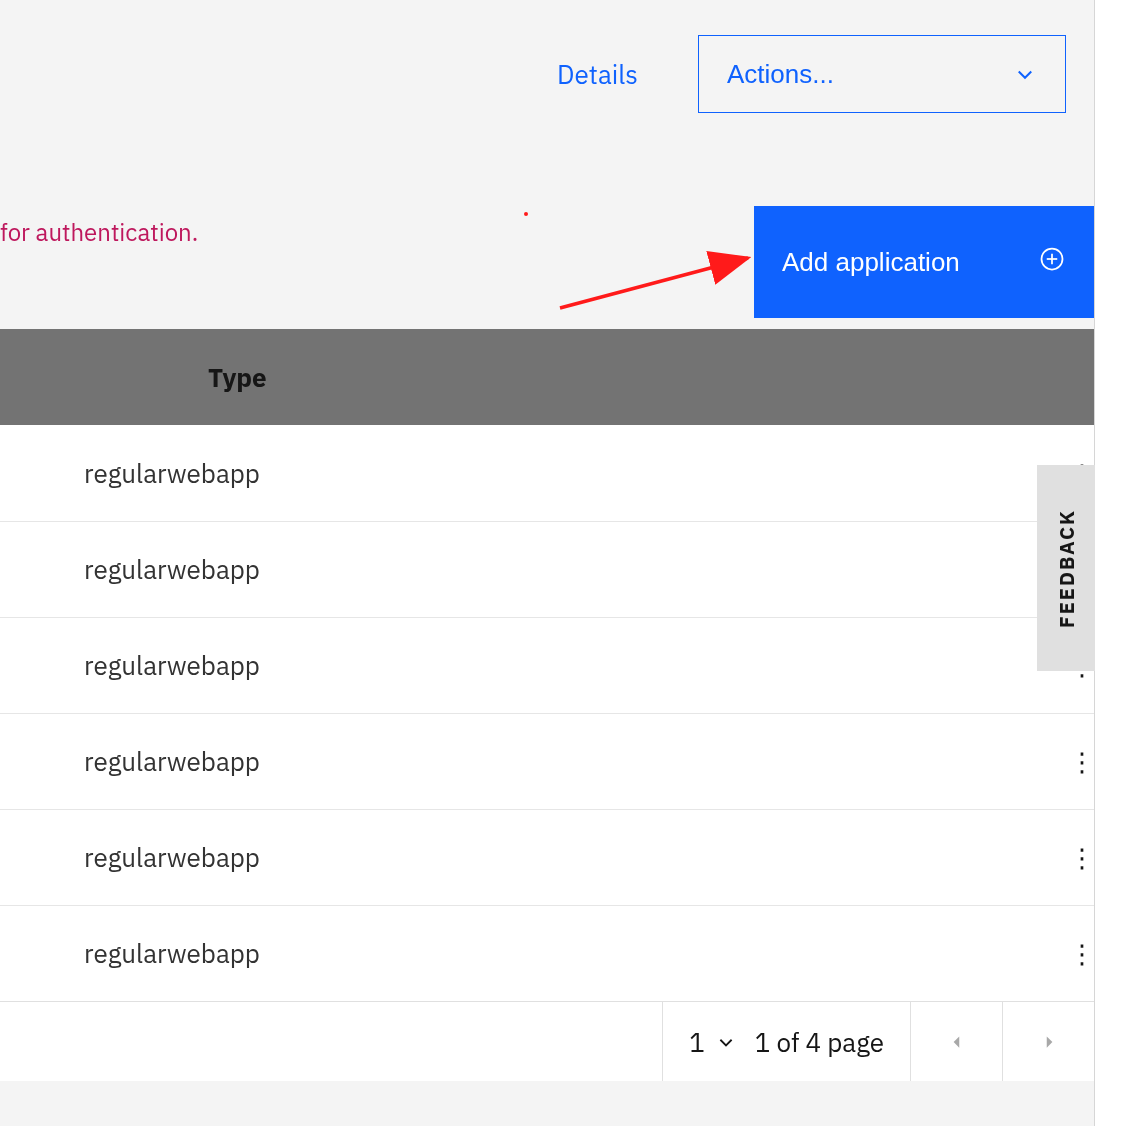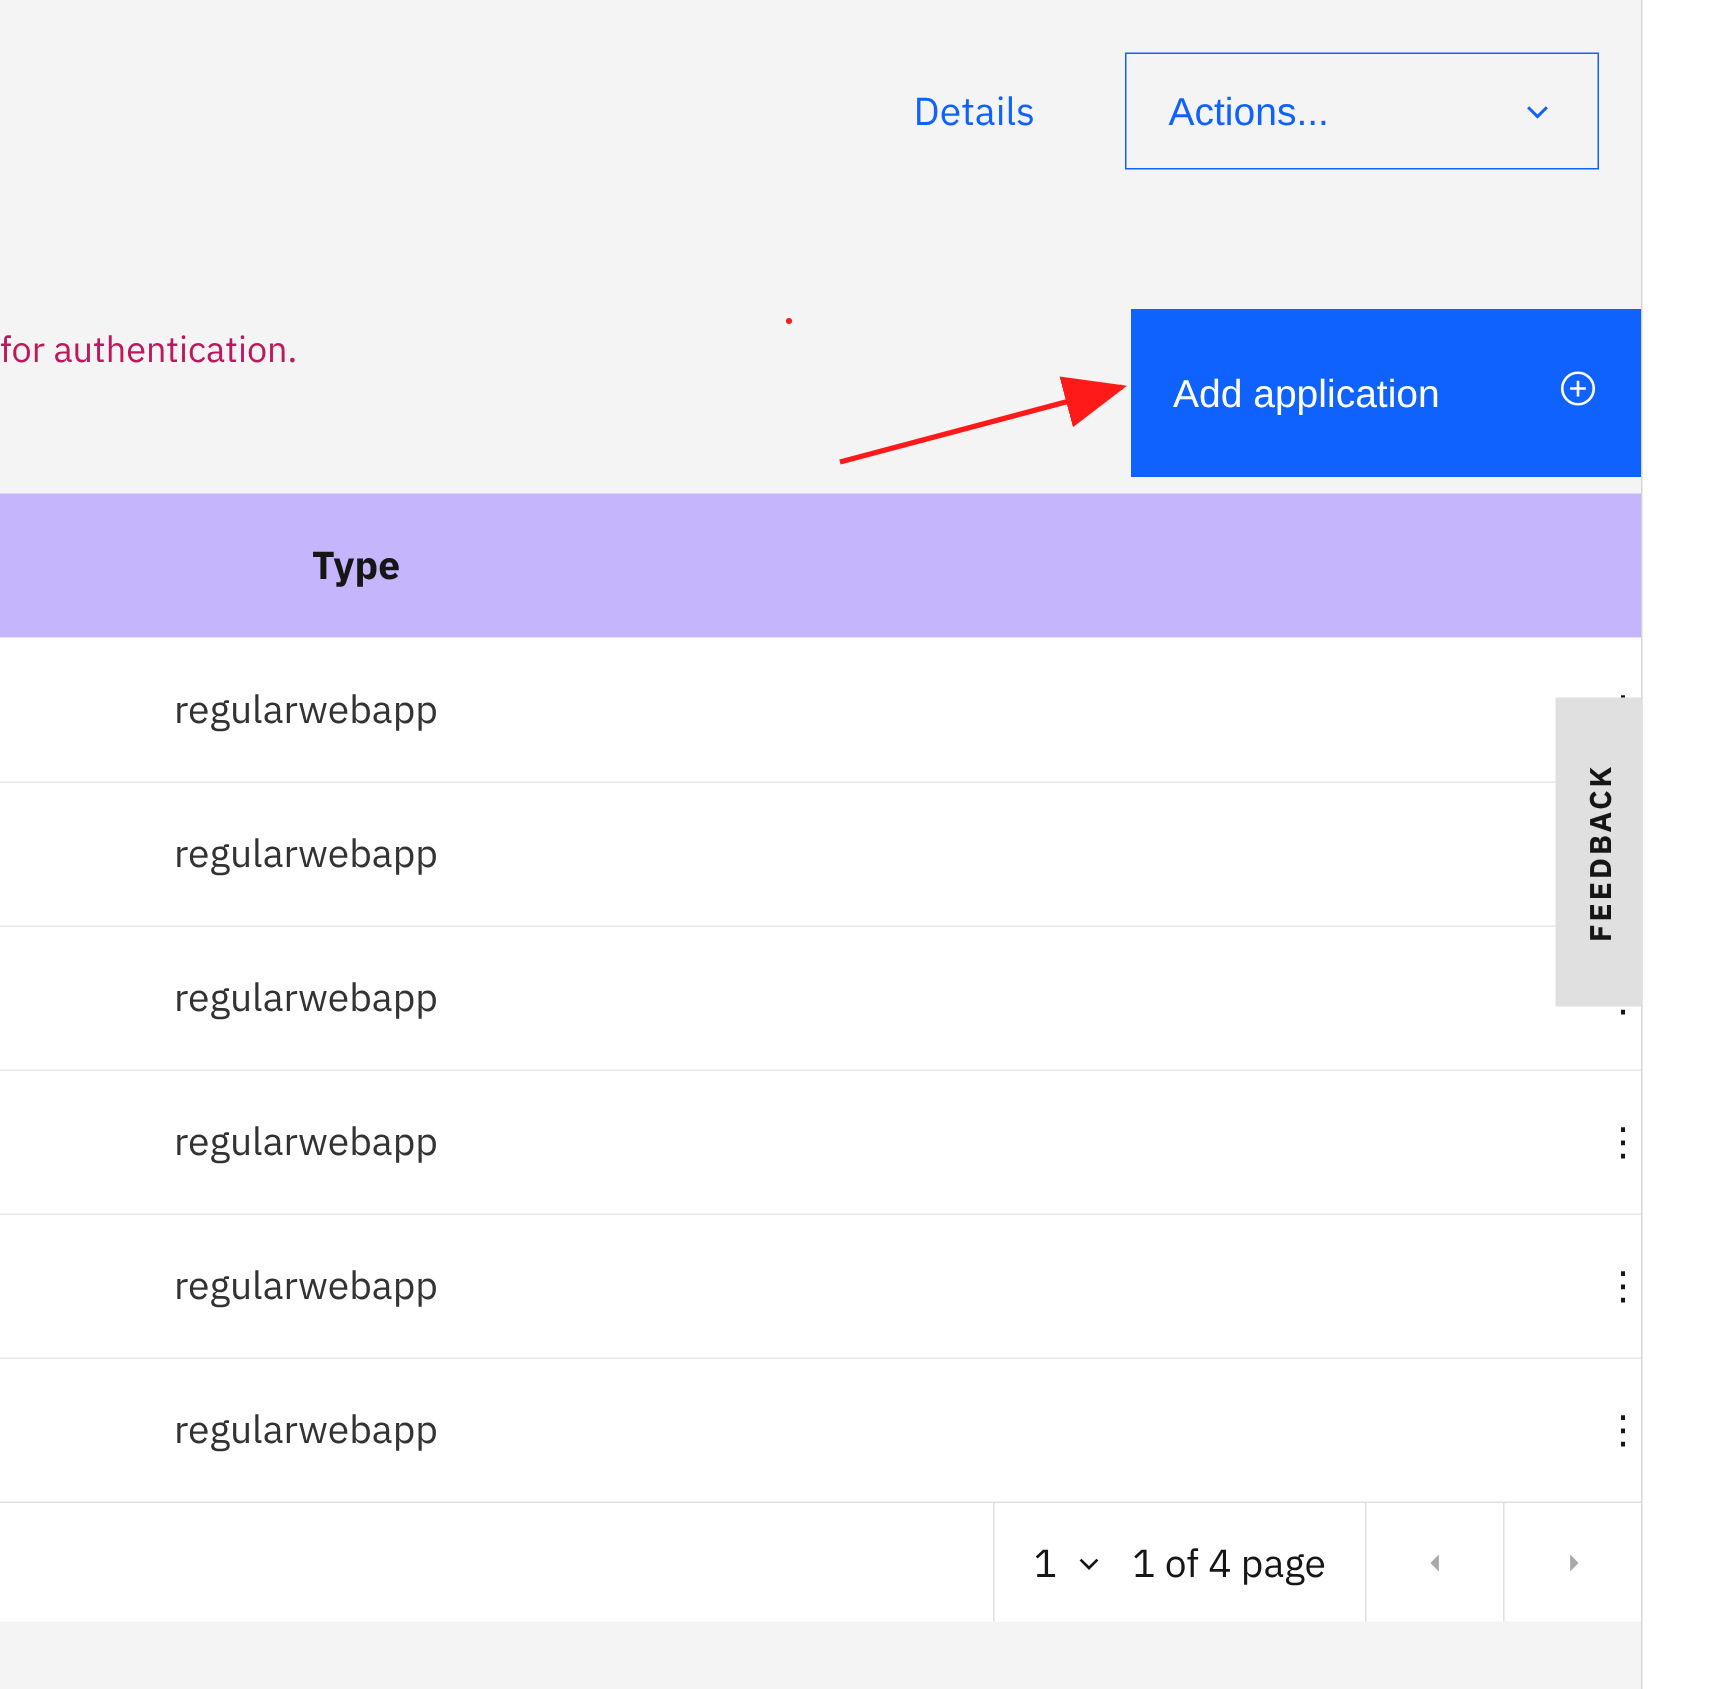--- a/index.html
+++ b/index.html
@@ -2,40 +2,40 @@
 <html><head>
 <meta charset="utf-8">
 <style>
   * { box-sizing: border-box; margin: 0; padding: 0; }
   html, body { width: 1144px; height: 1126px; font-family: "IBM Plex Sans", -apple-system, BlinkMacSystemFont, "Segoe UI", Helvetica, Arial, sans-serif; background: #f4f4f4; color: #161616; overflow: hidden; }
   .page { position: relative; width: 1144px; height: 1126px; }
 
   
   .header-actions { position: absolute; top: 35px; right: 78px; display: flex; align-items: center; gap: 60px; }
   .details-link { color: #0f62fe; font-size: 26px; text-decoration: none; cursor: pointer; }
-  .actions-dropdown { width: 316px; height: 78px; border: 1px solid #0f62fe; display: flex; align-items: center; justify-content: space-between; padding: 0 28px; color: #0f62fe; font-size: 26px; cursor: pointer; background: transparent; }
+  .actions-dropdown { width: 368px; height: 78px; border: 1px solid #0f62fe; display: flex; align-items: center; justify-content: space-between; padding: 0 28px; color: #0f62fe; font-size: 26px; cursor: pointer; background: transparent; }
   .chevron { width: 24px; height: 24px; display: inline-flex; align-items: center; justify-content: center; }
 
   
   .desc { position: absolute; top: 209px; left: 0; font-size: 24px; line-height: 46px; color: #be185d; }
 
   
   .add-btn { position: absolute; top: 206px; right: 50px; width: 340px; height: 112px; background: #0f62fe; color: #ffffff; display: flex; align-items: center; justify-content: space-between; padding: 0 28px; font-size: 26px; cursor: pointer; border: none; }
   .plus-circle { width: 28px; height: 28px; }
 
   
   .arrow { position: absolute; top: 200px; left: 520px; width: 240px; height: 120px; pointer-events: none; }
 
   
   .table-wrap { position: absolute; top: 329px; left: 0; right: 50px; }
   table { width: 100%; border-collapse: collapse; background: #ffffff; }
-  thead tr { background: #c4b5fd; padding-left: 35px; }
+  thead tr { background: #737373; padding-left: 35px; }
   th { text-align: left; font-weight: 700; font-size: 26px; padding: 30px 0 30px 208px; height: 96px; }
   tbody td { font-size: 26px; color: #333; border-bottom: 1px solid #e6e6e6; height: 96px; vertical-align: middle; }
-  tbody td.type-cell { padding-left: 116px; }
+  tbody td.type-cell { padding-left: 84px; }
   tbody td.action-cell { text-align: left; padding-left: 660px; width: 180px; }
   tbody tr:last-child td { border-bottom: none; }
   .kebab { display: inline-flex; width: 24px; height: 24px; align-items: center; justify-content: center; cursor: pointer; color: #161616; font-size: 26px; }
 
   
   .pagination { position: absolute; top: 1001px; right: 50px; left: 0; height: 80px; background: #ffffff; border-top: 1px solid #e0e0e0; display: flex; align-items: stretch; justify-content: flex-end; }
   .pg-section { display: flex; align-items: center; padding: 0 26px; border-left: 1px solid #e0e0e0; font-size: 26px; gap: 20px; color: #161616; }
   .pg-select { display: flex; align-items: center; gap: 12px; cursor: pointer; }
   .pg-btn { width: 92px; display: flex; align-items: center; justify-content: center; border-left: 1px solid #e0e0e0; cursor: pointer; }
   .pg-btn.disabled { color: #a8a8a8; cursor: default; }

